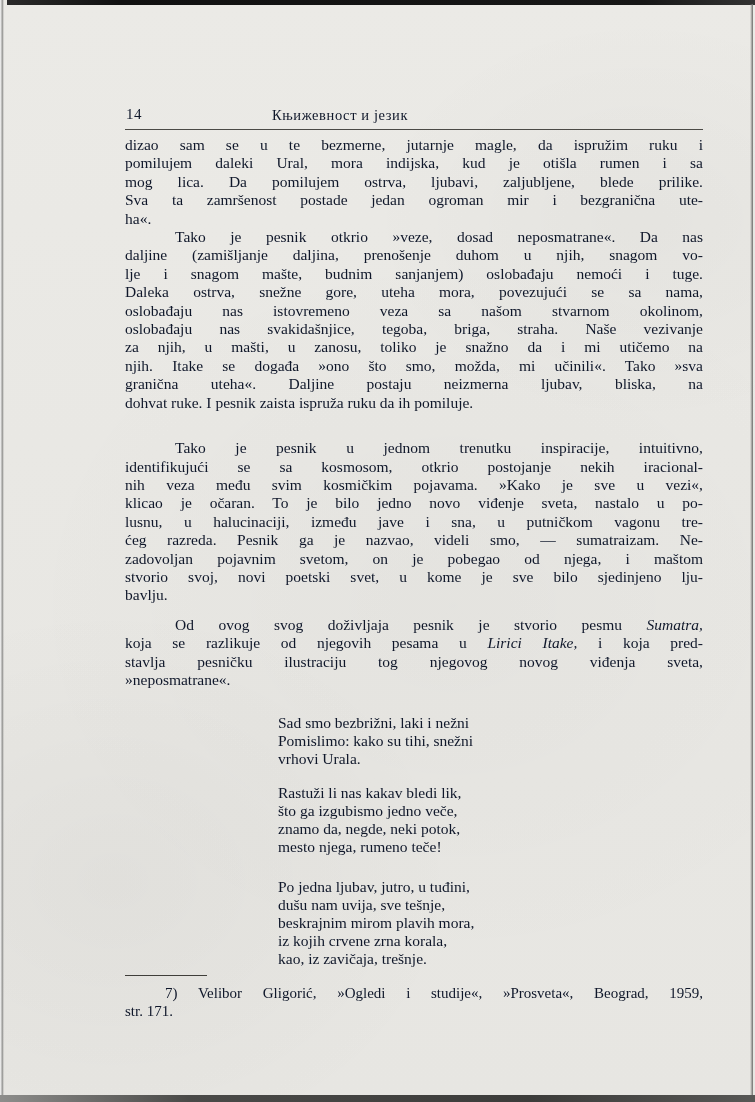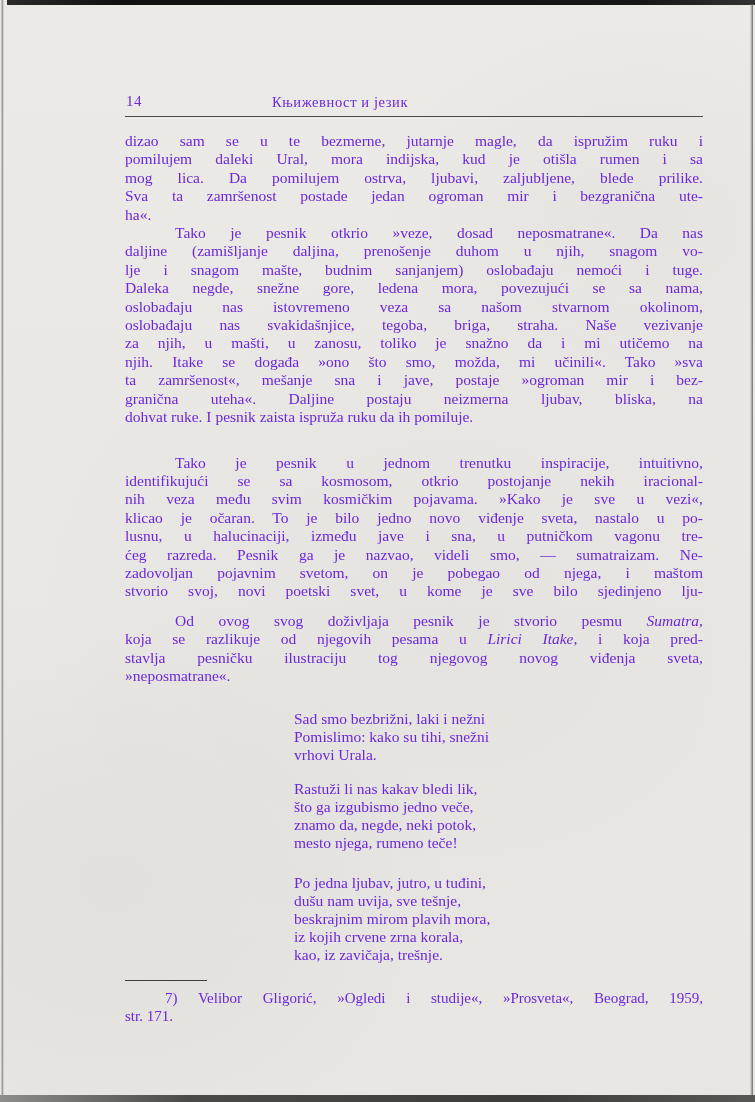--- a/index.html
+++ b/index.html
@@ -15,43 +15,43 @@
       radial-gradient(ellipse 500px 400px at 15% 80%, rgba(0,0,0,0.03), rgba(0,0,0,0) 70%),
       radial-gradient(ellipse 600px 500px at 60% 55%, rgba(0,0,0,0.02), rgba(0,0,0,0) 75%),
       linear-gradient(180deg,#ebeae6 0%,#e9e8e4 40%,#e7e6e2 100%);
   }
   .scan-edge-top{position:absolute;top:0;left:7px;right:0;height:5px;background:linear-gradient(90deg,#2a2a2a,#111 15%,#171717 85%,#333);}
   .scan-edge-bottom{position:absolute;bottom:0;left:0;right:0;height:7px;background:linear-gradient(90deg,#8d8d8b,#4a4a48 25%,#3c3c3a 70%,#575755);}
   .scan-edge-left{position:absolute;top:0;bottom:0;left:0;width:4px;background:linear-gradient(90deg,#fdfdfd,#9a9a98 60%,rgba(150,150,148,0));}
   .scan-edge-right{position:absolute;top:4px;bottom:6px;right:2px;width:3px;background:linear-gradient(90deg,rgba(120,120,118,0),#6e6e6c);}
 
   .content{
-    position:absolute;left:125px;top:92px;width:578px;
-    color:#6d28d9;
+    position:absolute;left:125px;top:105px;width:578px;
+    color:#0f172a;
     font-size:15.5px;line-height:18.4px;
   }
   .header-row{position:relative;height:24px;border-bottom:1.6px solid #4b4a46;}
   .page-number{position:absolute;left:1px;top:0;font-size:15px;letter-spacing:.5px;}
   .running-title{
     position:absolute;left:100px;top:1px;width:230px;text-align:center;
     font-size:14.5px;letter-spacing:.6px;white-space:nowrap;
   }
 
   .para{margin:0;}
   .bline{text-align:justify;text-align-last:justify;}
   .bline.last{text-align-last:left;}
   .bline.indent{text-indent:50px;}
 
-  #p1{margin-top:15px;}
+  #p1{margin-top:6px;}
   #p2{}
   #p3{margin-top:27px;}
   #p4{margin-top:11px;}
 
   .poem{margin-top:25px;padding-left:153px;font-size:15.5px;line-height:18px;}
-  .stanza{margin:16px;}
+  .stanza{margin:0;}
   .stanza + .stanza{margin-top:16px;}
   .stanza.s3{margin-top:22px;}
 
   .footnote-rule{margin-top:7px;width:82px;height:0;border-top:1.8px solid #3f3e3a;}
   .footnote{margin-top:8px;font-size:15px;line-height:18px;}
   .footnote .fline1{text-align:justify;text-align-last:justify;text-indent:40px;}
   .footnote .fline2{text-align:left;}
 
   i{font-style:italic;}
 </style>
@@ -74,38 +74,38 @@
       <div class="bline">dizao sam se u te bezmerne, jutarnje magle, da ispružim ruku i</div>
       <div class="bline">pomilujem daleki Ural, mora indijska, kud je otišla rumen i sa</div>
       <div class="bline">mog lica. Da pomilujem ostrva, ljubavi, zaljubljene, blede prilike.</div>
       <div class="bline">Sva ta zamršenost postade jedan ogroman mir i bezgranična ute-</div>
       <div class="bline last">ha«.</div>
     </div>
   <div class="para" id="p2">
       <div class="bline indent">Tako je pesnik otkrio »veze, dosad neposmatrane«. Da nas</div>
       <div class="bline">daljine (zamišljanje daljina, prenošenje duhom u njih, snagom vo-</div>
       <div class="bline">lje i snagom mašte, budnim sanjanjem) oslobađaju nemoći i tuge.</div>
-      <div class="bline">Daleka negde, snežne gore, ledena mora, povezujući se sa nama,</div>
+      <div class="bline">Daleka ostrva, snežne gore, uteha mora, povezujući se sa nama,</div>
       <div class="bline">oslobađaju nas istovremeno veza sa našom stvarnom okolinom,</div>
       <div class="bline">oslobađaju nas svakidašnjice, tegoba, briga, straha. Naše vezivanje</div>
       <div class="bline">za njih, u mašti, u zanosu, toliko je snažno da i mi utičemo na</div>
       <div class="bline">njih. Itake se događa »ono što smo, možda, mi učinili«. Tako »sva</div>
-      <div class="bline">ta zamršenost«, mešanje sna i jave, postaje »ogroman mir i bez-</div>
       <div class="bline">granična uteha«. Daljine postaju neizmerna ljubav, bliska, na</div>
       <div class="bline last">dohvat ruke. I pesnik zaista ispruža ruku da ih pomiluje.</div>
     </div>
   <div class="para" id="p3">
       <div class="bline indent">Tako je pesnik u jednom trenutku inspiracije, intuitivno,</div>
       <div class="bline">identifikujući se sa kosmosom, otkrio postojanje nekih iracional-</div>
       <div class="bline">nih veza među svim kosmičkim pojavama. »Kako je sve u vezi«,</div>
       <div class="bline">klicao je očaran. To je bilo jedno novo viđenje sveta, nastalo u po-</div>
       <div class="bline">lusnu, u halucinaciji, između jave i sna, u putničkom vagonu tre-</div>
       <div class="bline">ćeg razreda. Pesnik ga je nazvao, videli smo, — sumatraizam. Ne-</div>
       <div class="bline">zadovoljan pojavnim svetom, on je pobegao od njega, i maštom</div>
       <div class="bline">stvorio svoj, novi poetski svet, u kome je sve bilo sjedinjeno lju-</div>
+      <div class="bline last">bavlju.</div>
     </div>
   <div class="para" id="p4">
       <div class="bline indent">Od ovog svog doživljaja pesnik je stvorio pesmu <i>Sumatra,</i></div>
       <div class="bline">koja se razlikuje od njegovih pesama u <i>Lirici Itake,</i> i koja pred-</div>
       <div class="bline">stavlja pesničku ilustraciju tog njegovog novog viđenja sveta,</div>
       <div class="bline last">»neposmatrane«.</div>
     </div>
 
   <div class="poem" id="poem">
       <div class="stanza">

